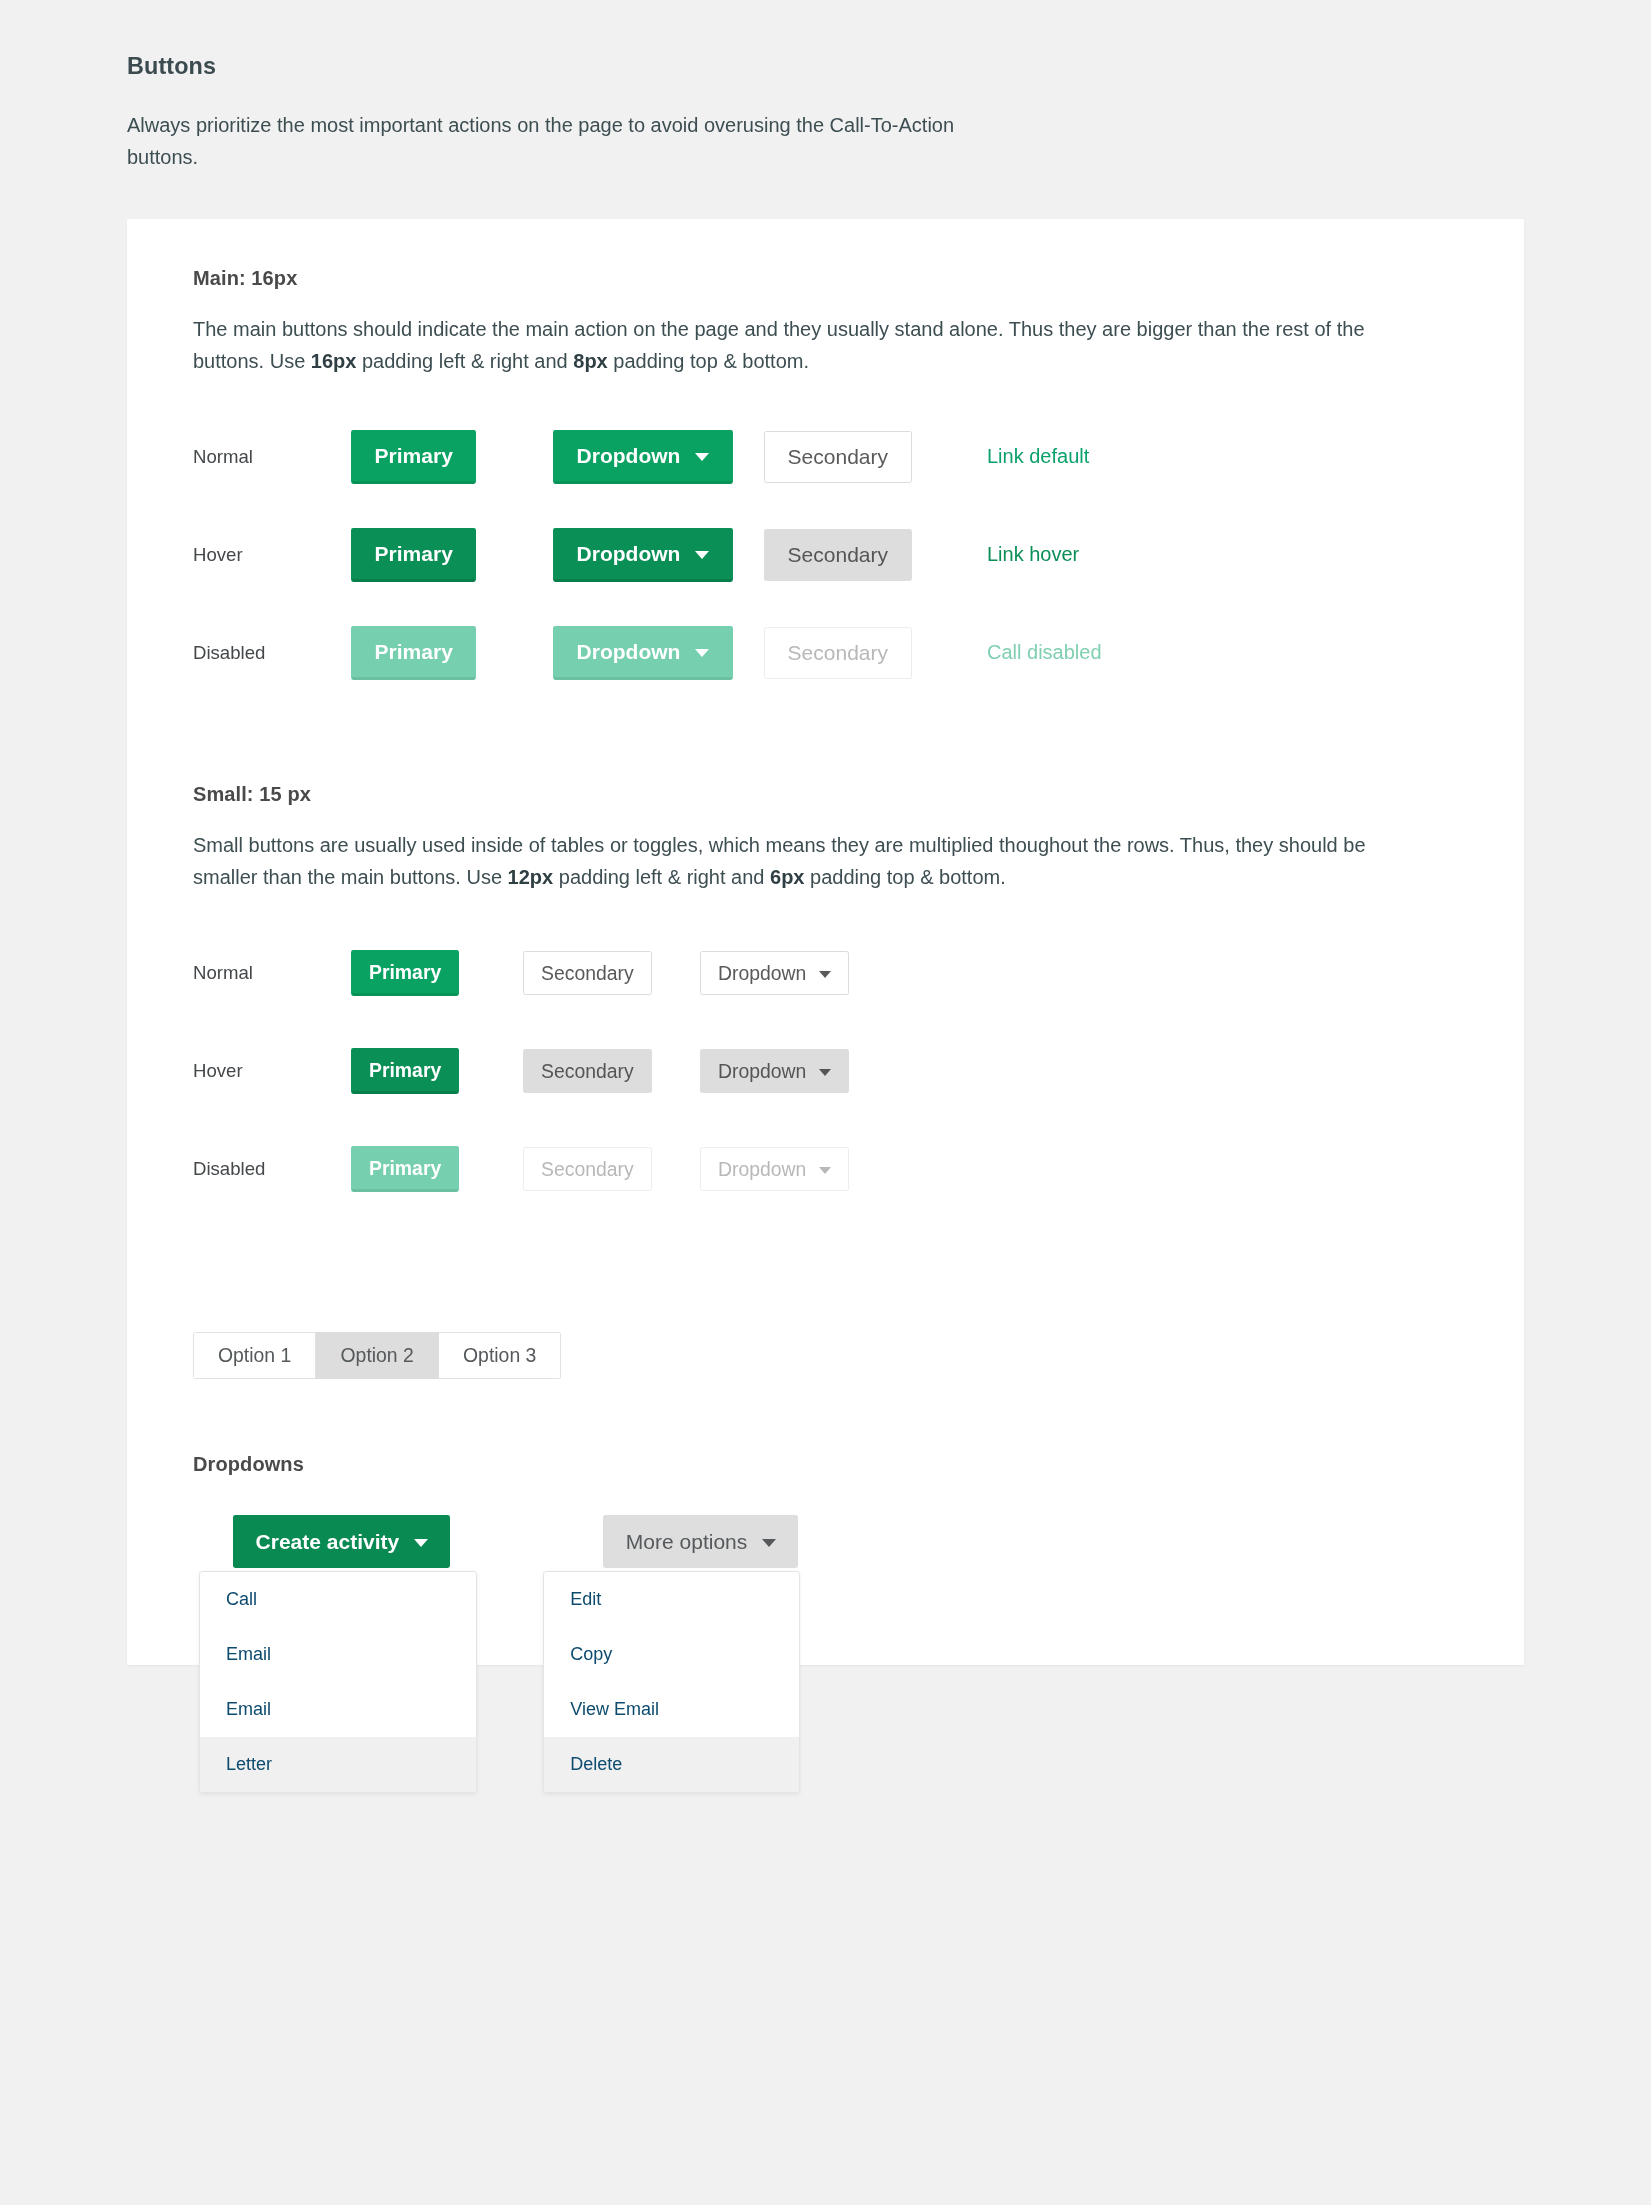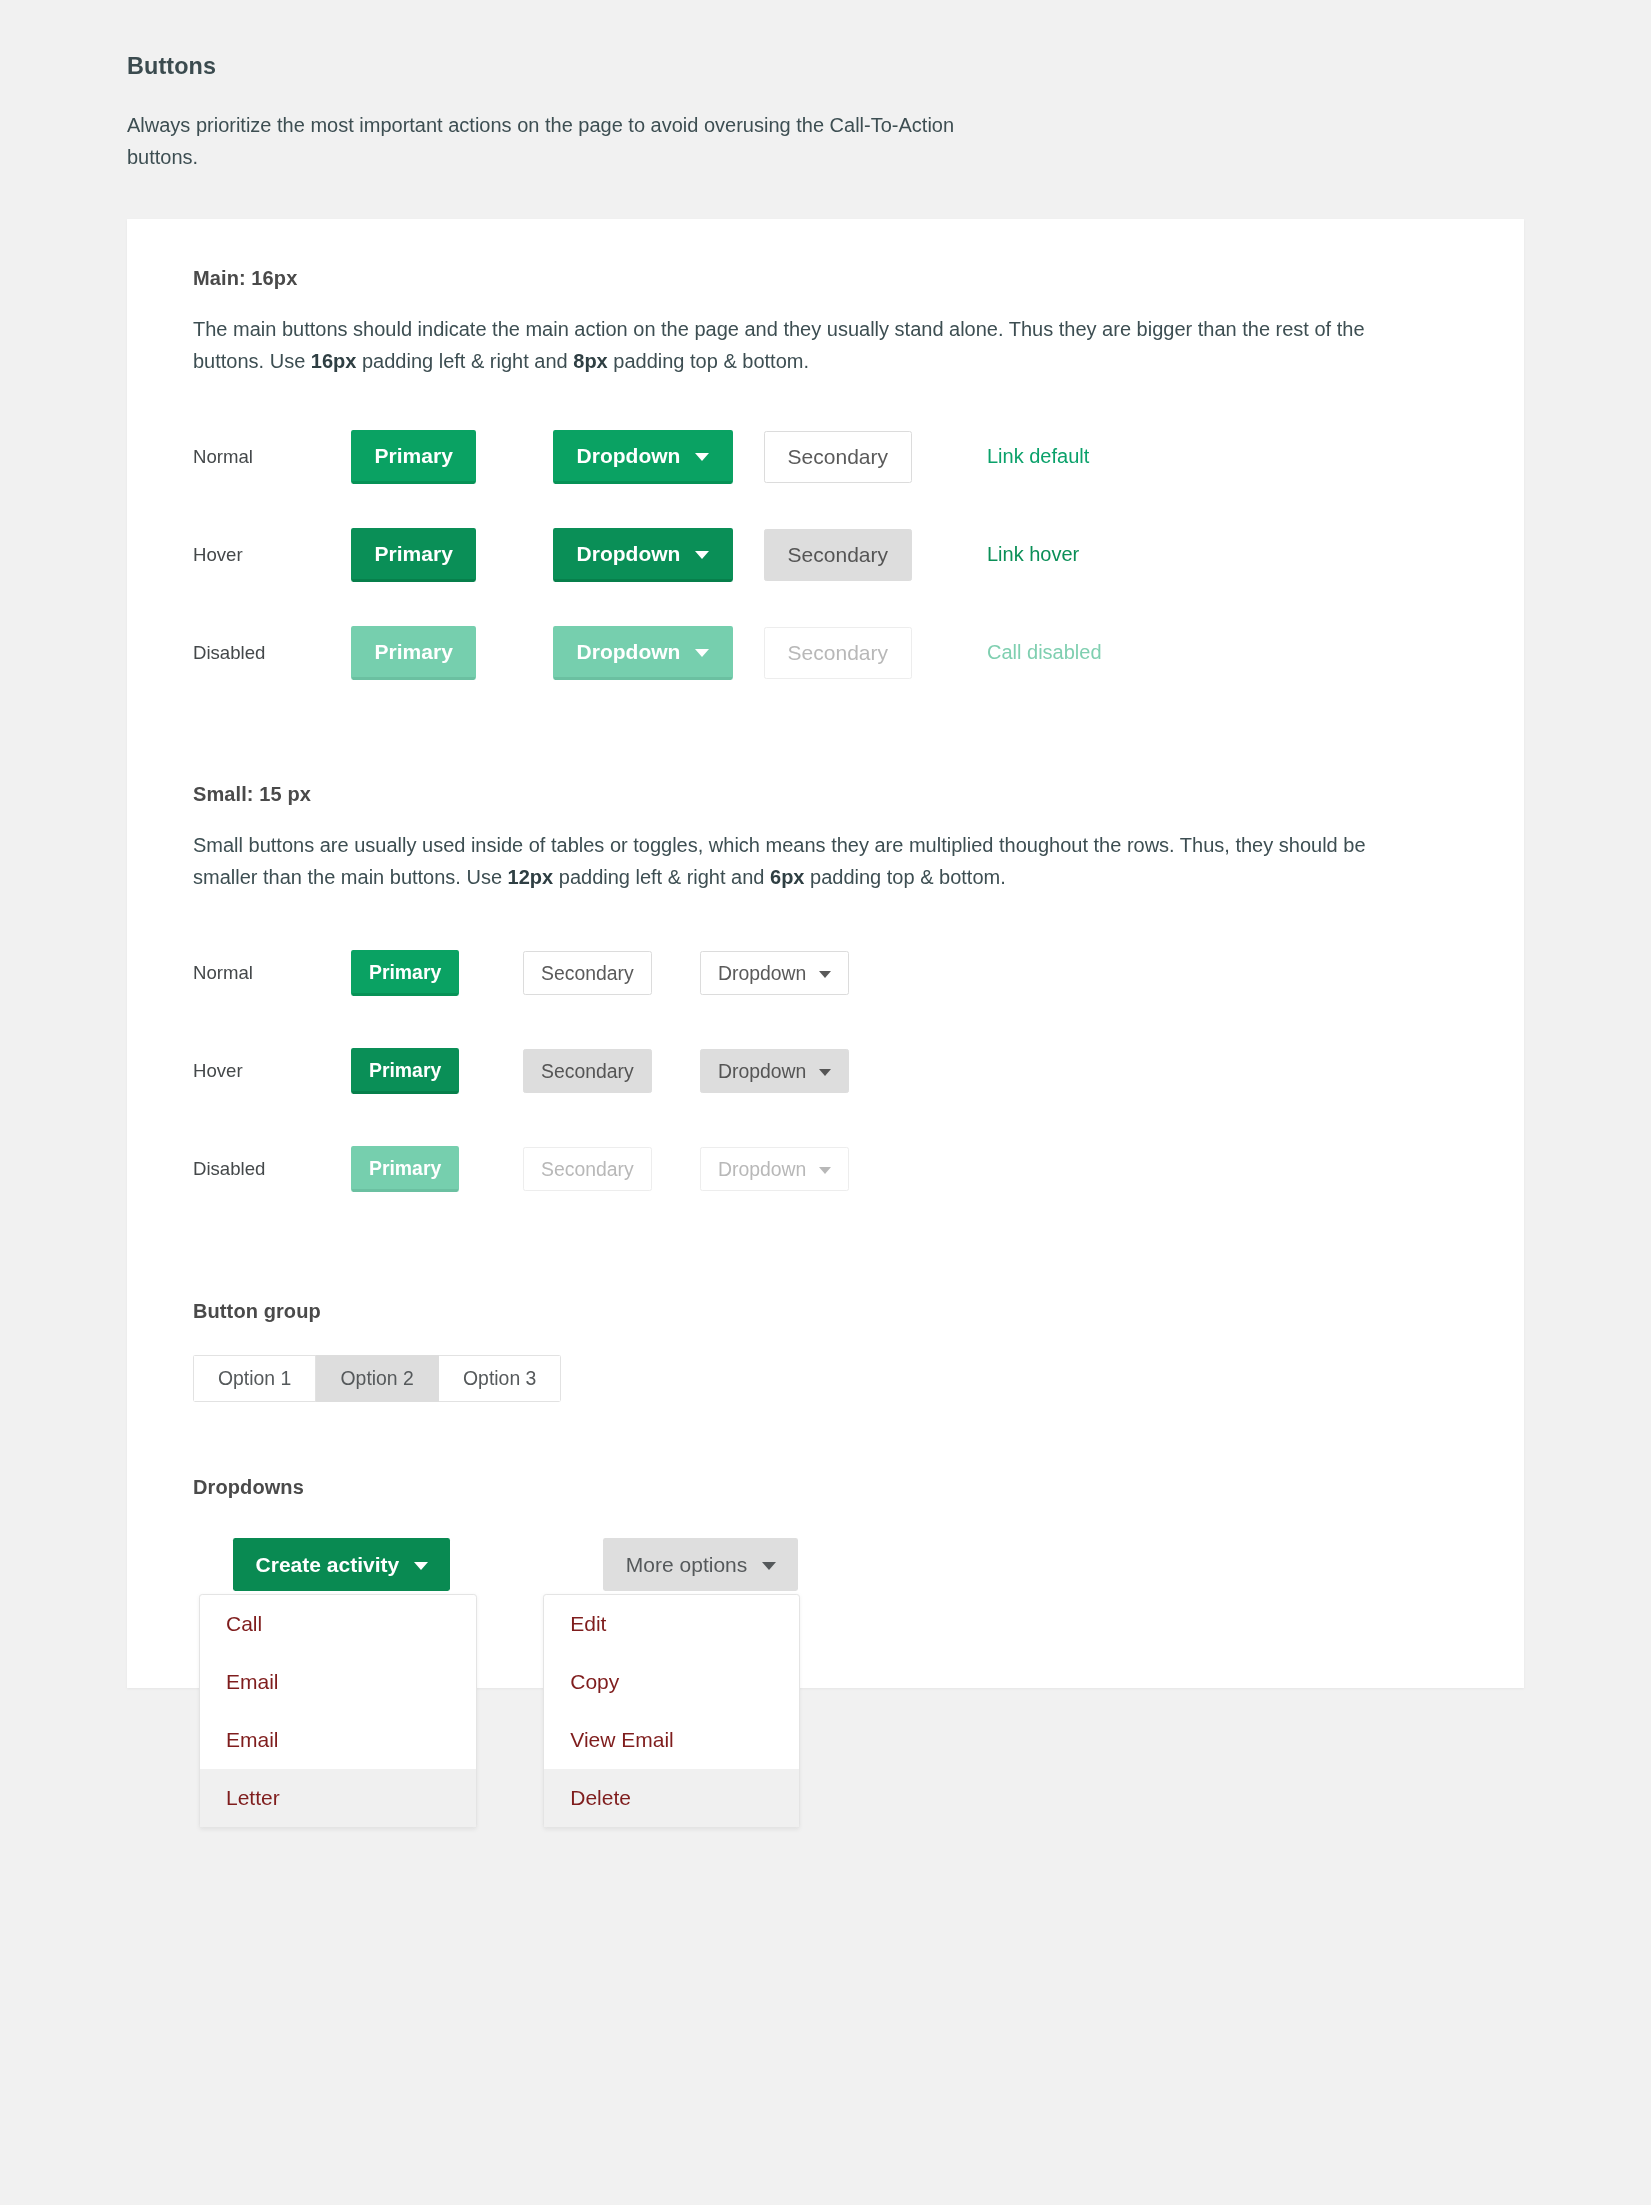--- a/index.html
+++ b/index.html
@@ -264,22 +264,22 @@
     left: -34px;
     margin-top: 2.4px;
     width: 278px;
   }
   .menu.m2 {
     left: -60px;
     margin-top: 2.4px;
     width: 257px;
   }
   .menu-item {
-    font-size: 21px;
-    color: #7f1d1d;
+    font-size: 18px;
+    color: #0c4a6e;
     padding: 17px 26px;
     cursor: pointer;
     white-space: nowrap;
   }
   .menu-item.is-active { background: #f0f0f0; }
 
   .gap-lg { height: 98px; }
   .gap-md { height: 74px; }
 </style>
 </head>
@@ -415,21 +415,20 @@
               </button>
           </div>
         </div>
 
       </div>
     </div>
 
     <div class="gap-lg"></div>
 
     <div class="section">
-      <h2 class="sec-title">Button group</h2>
       <div class="btn-group">
         <button class="bg-item">Option 1</button>
         <button class="bg-item is-selected">Option 2</button>
         <button class="bg-item">Option 3</button>
       </div>
     </div>
 
     <div class="gap-md"></div>
 
     <div class="section">

